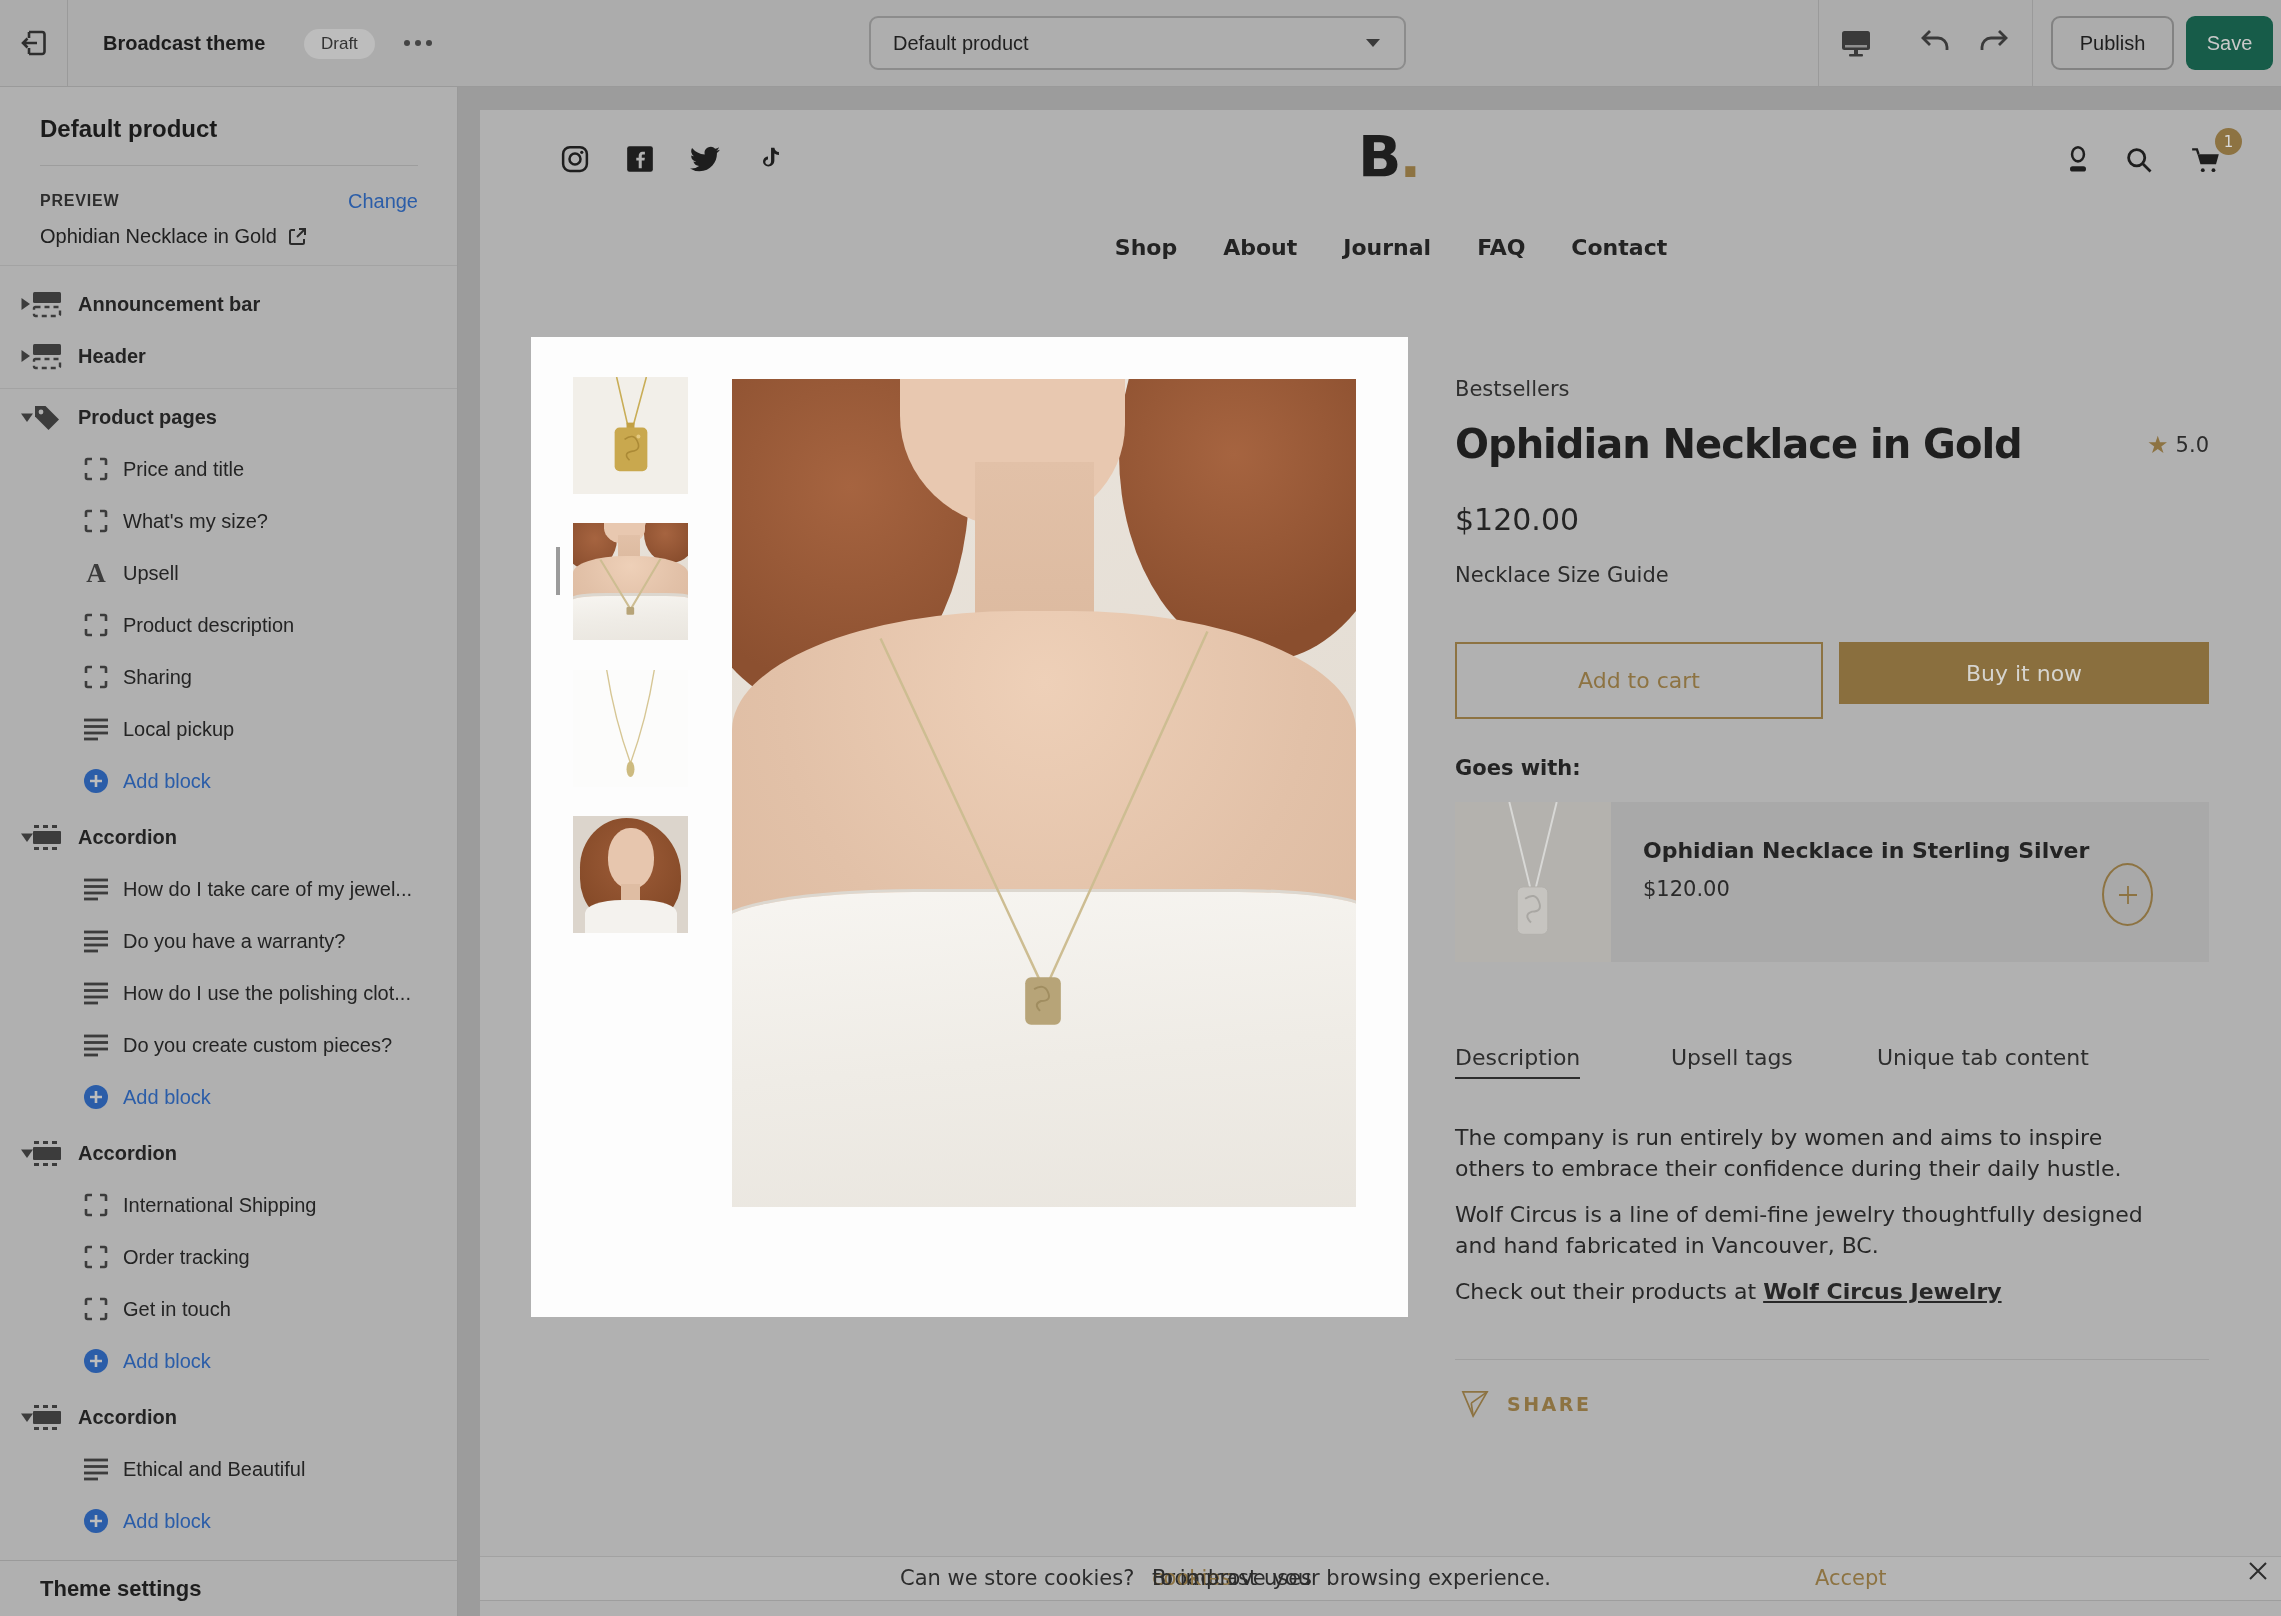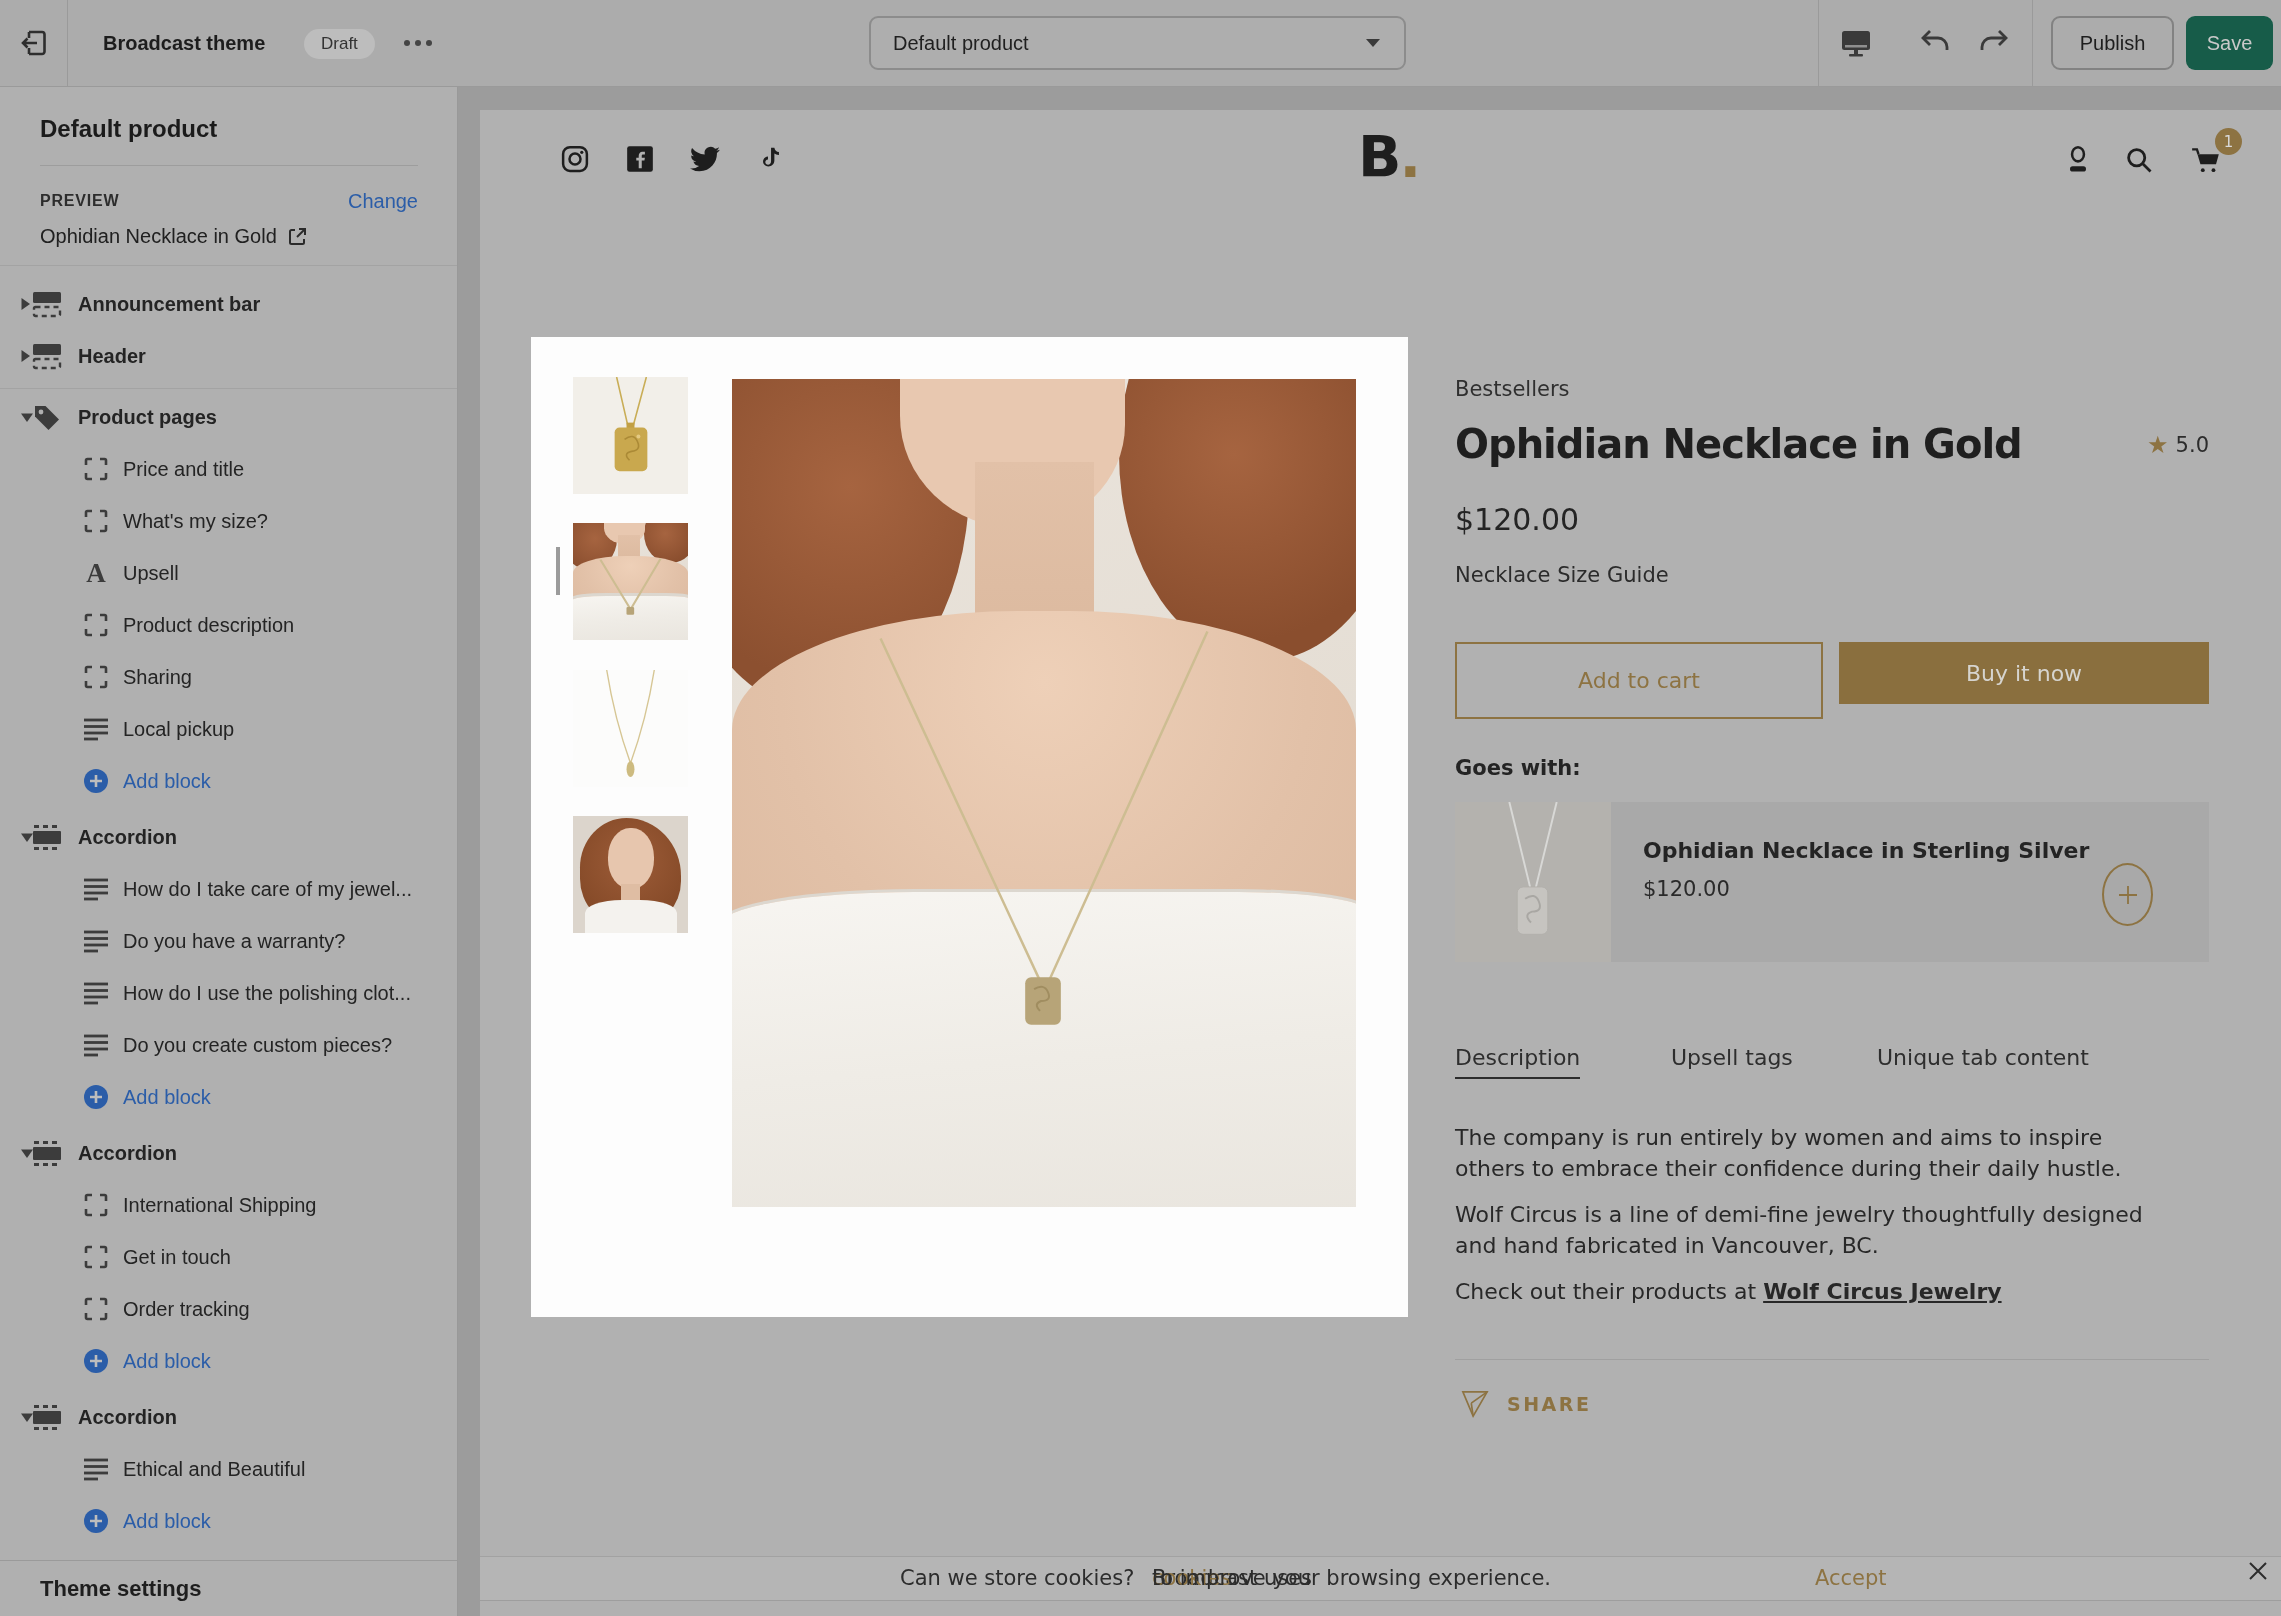--- a/index.html
+++ b/index.html
@@ -415,32 +415,32 @@
         </div>
         <div class="tree-row child">
           <span class="ticon">
             <svg width="24" height="24" viewBox="0 0 24 24" fill="none" stroke="#3c3c3c" stroke-width="2.6">
               <path d="M2 8V3.5A1.5 1.5 0 013.5 2H8"></path>
               <path d="M16 2h4.5A1.5 1.5 0 0122 3.5V8"></path>
               <path d="M22 16v4.5a1.5 1.5 0 01-1.5 1.5H16"></path>
               <path d="M8 22H3.5A1.5 1.5 0 012 20.5V16"></path>
             </svg>
           </span>
-          <span>Get in touch</span>
+          <span>Order tracking</span>
         </div>
         <div class="tree-row child">
           <span class="ticon">
             <svg width="24" height="24" viewBox="0 0 24 24" fill="none" stroke="#3c3c3c" stroke-width="2.6">
               <path d="M2 8V3.5A1.5 1.5 0 013.5 2H8"></path>
               <path d="M16 2h4.5A1.5 1.5 0 0122 3.5V8"></path>
               <path d="M22 16v4.5a1.5 1.5 0 01-1.5 1.5H16"></path>
               <path d="M8 22H3.5A1.5 1.5 0 012 20.5V16"></path>
             </svg>
           </span>
-          <span>Order tracking</span>
+          <span>Get in touch</span>
         </div>
         <div class="tree-row child">
           <span class="ticon">
             <svg width="26" height="26" viewBox="0 0 26 26">
               <circle cx="13" cy="13" r="12" fill="#2b5da8"></circle>
               <path d="M13 7v12M7 13h12" stroke="#bdbdbd" stroke-width="2.6"></path>
             </svg>
           </span>
           <span class="add-label">Add block</span>
         </div>
@@ -531,20 +531,27 @@
       <div class="hicon" style="left:1710px;">
         <svg width="32" height="30" viewBox="0 0 30 28">
           <path d="M2 4h4.5l1.5 4.5" fill="none" stroke="#1e1e1e" stroke-width="2.2"></path>
           <path d="M7 8.5h20l-2.6 9.5H9.8z" fill="#1e1e1e"></path>
           <circle cx="12" cy="23.5" r="1.8" fill="#1e1e1e"></circle>
           <circle cx="22" cy="23.5" r="1.8" fill="#1e1e1e"></circle>
         </svg>
       </div>
       <div class="cart-badge">1</div>
 
+      <div class="nav-row" id="nav-row">
+          <span class="nav-item">Shop</span>
+          <span class="nav-item">About</span>
+          <span class="nav-item">Journal</span>
+          <span class="nav-item">FAQ</span>
+          <span class="nav-item">Contact</span>
+        </div>
 
       <div class="gallery-card">
         <div class="sel-bar"></div>
 
         <div class="thumb" style="top:40px;">
           <div class="art art-gold">
             <svg style="position:absolute;left:0;top:0;" width="115" height="117" viewBox="0 0 116 118">
               <path d="M44 0L56 52M74 0L60 52" stroke="#c9ad56" stroke-width="1.6" fill="none"></path>
               <rect x="54" y="46" width="8" height="7" fill="#c2a045"></rect>
               <rect x="42" y="51" width="33" height="44" rx="5" fill="#c9a84e"></rect>

